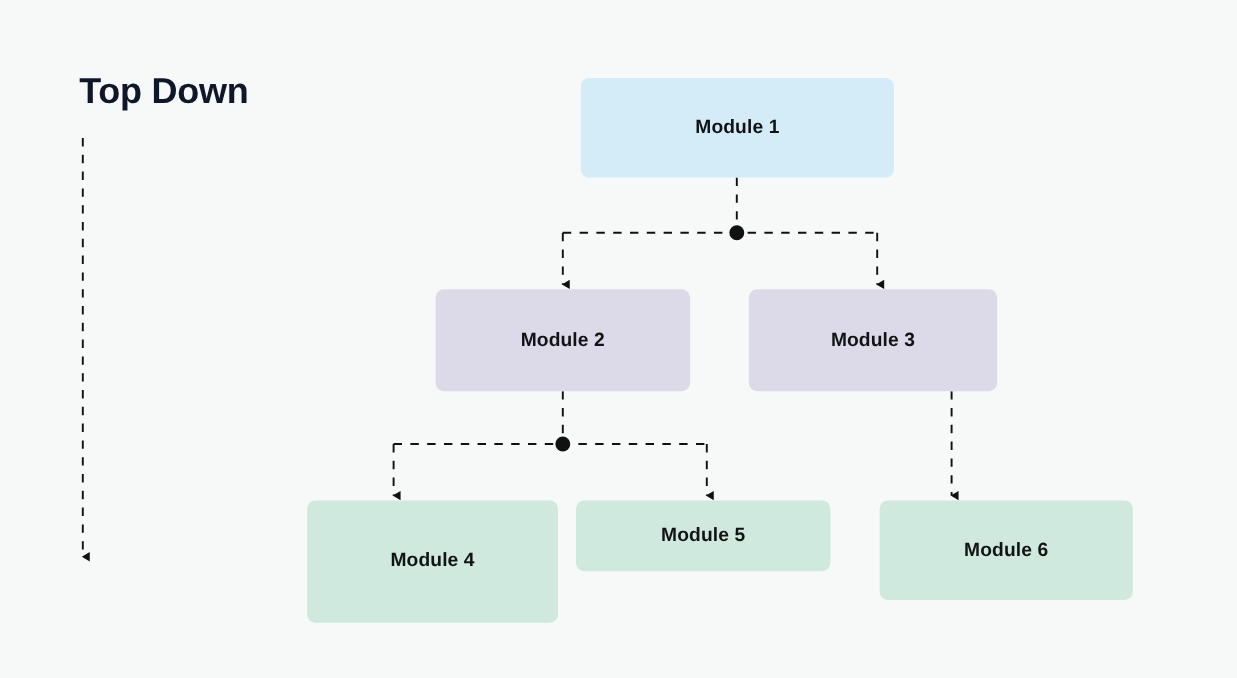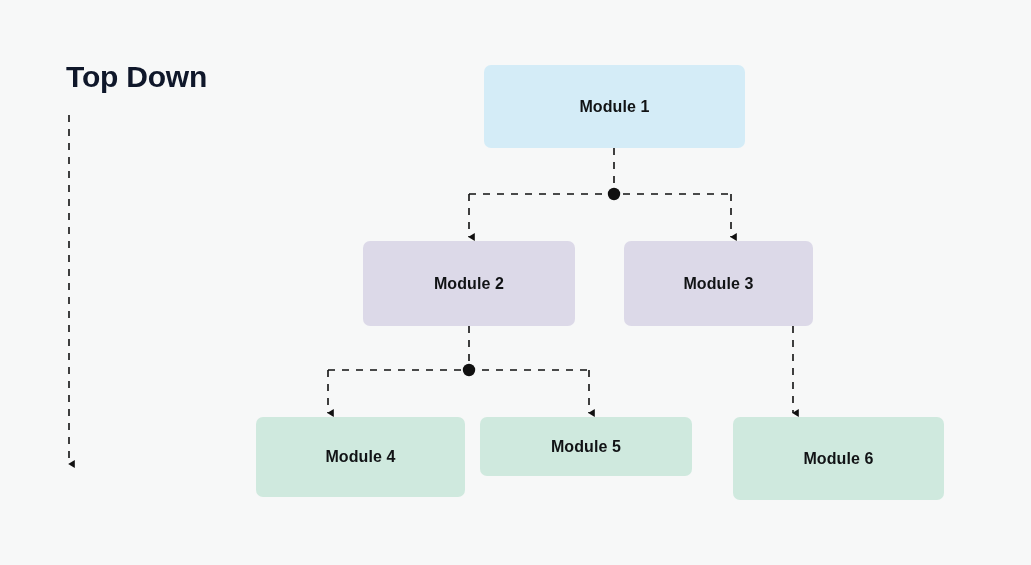--- a/index.html
+++ b/index.html
@@ -114,25 +114,25 @@
   </svg>
 
   <div class="node node-level-1" style="left:484px; top:65px; width:261px; height:83px;">
     <span>Module 1</span>
   </div>
 
   <div class="node node-level-2" style="left:363px; top:241px; width:212px; height:85px;">
     <span>Module 2</span>
   </div>
 
-  <div class="node node-level-2" style="left:624px; top:241px; width:189px; height:85px;">
+  <div class="node node-level-2" style="left:624px; top:241px; width:207px; height:85px;">
     <span>Module 3</span>
   </div>
 
-  <div class="node node-level-3" style="left:256px; top:417px; width:209px; height:80px;">
+  <div class="node node-level-3" style="left:256px; top:417px; width:209px; height:102px;">
     <span>Module 4</span>
   </div>
 
   <div class="node node-level-3" style="left:480px; top:417px; width:212px; height:59px;">
     <span>Module 5</span>
   </div>
 
   <div class="node node-level-3" style="left:733px; top:417px; width:211px; height:83px;">
     <span>Module 6</span>
   </div>

